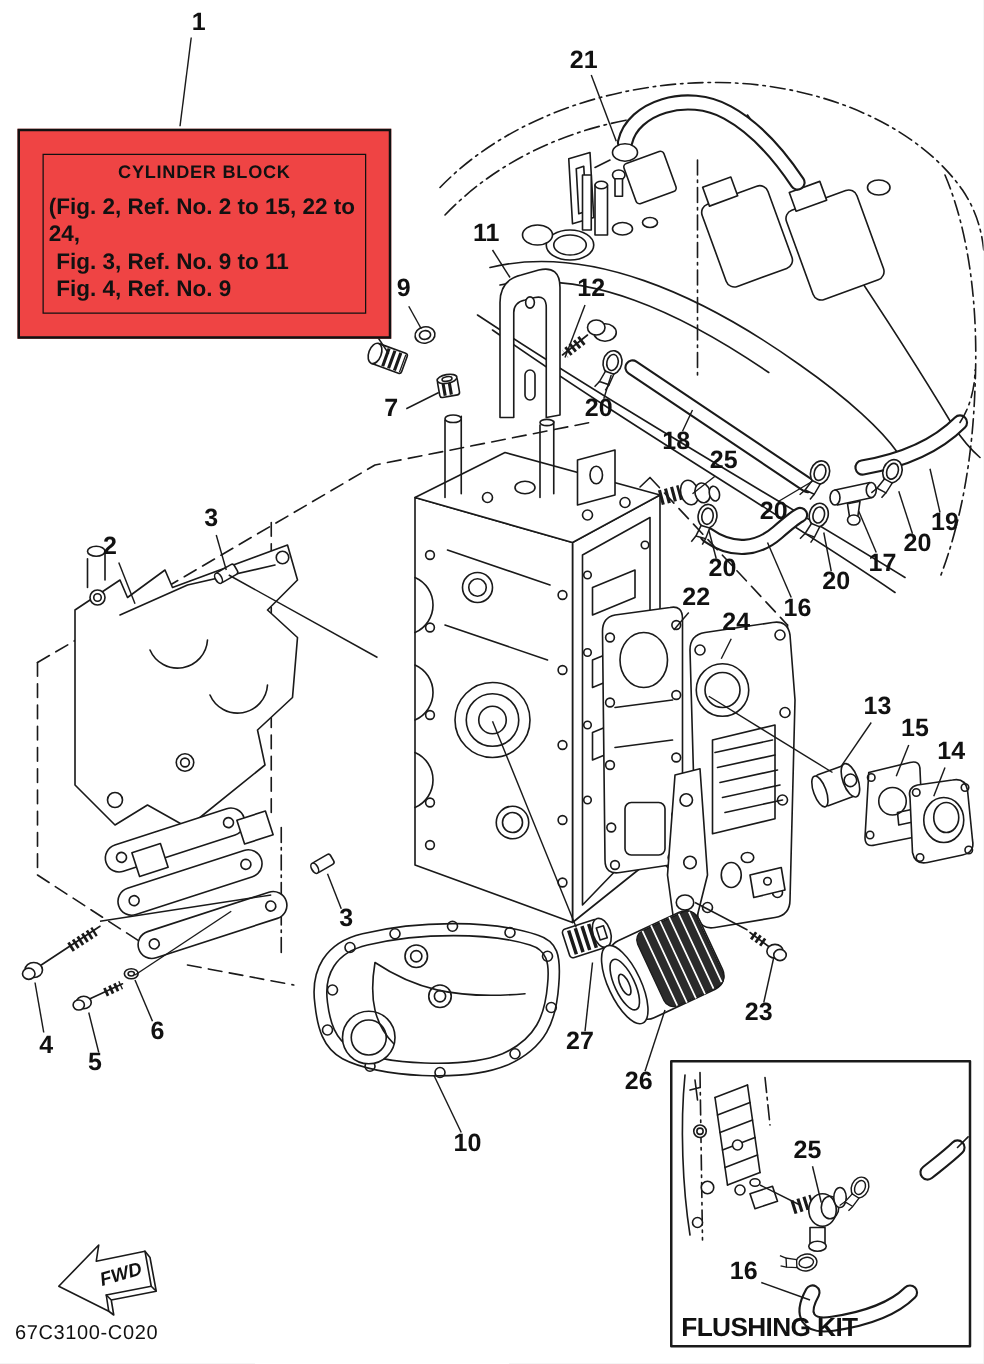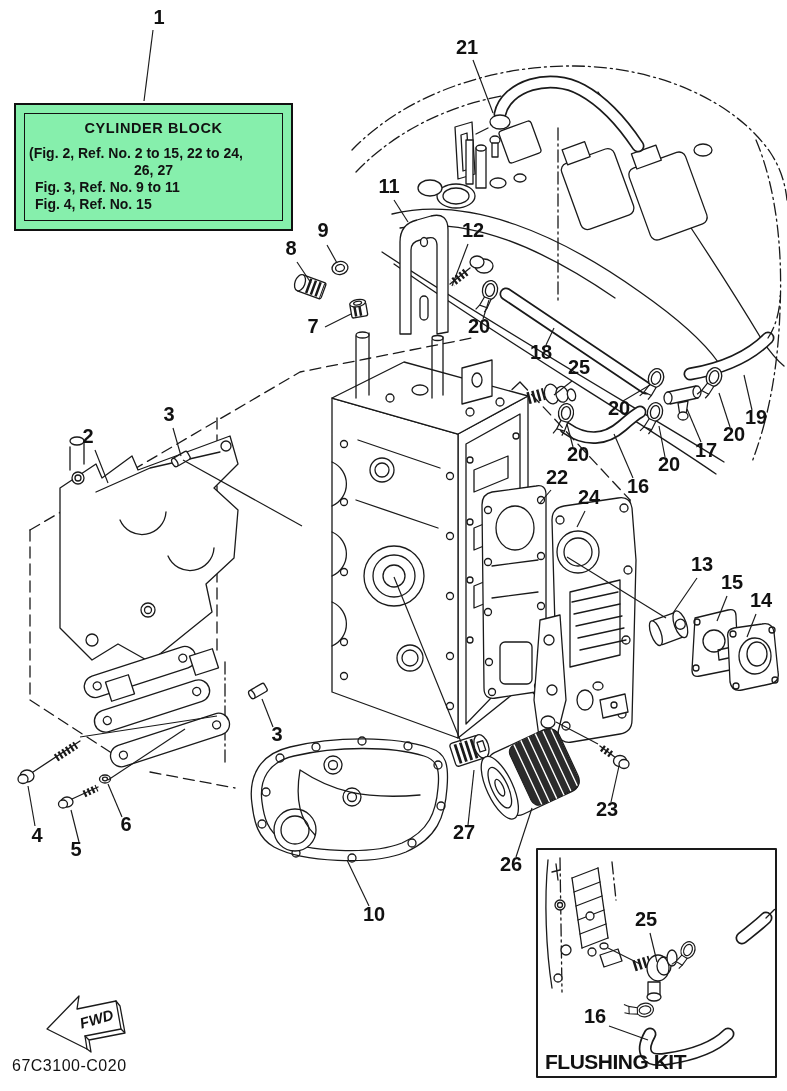--- a/index.html
+++ b/index.html
@@ -16,25 +16,25 @@
   .thr{stroke:#1a1a1a;fill:none}
   .tubeO{stroke:#1a1a1a;stroke-width:13;fill:none;stroke-linecap:round}
   .tubeI{stroke:#fff;stroke-width:9.6;fill:none;stroke-linecap:round}
   .callout{font:700 20px "Liberation Sans",sans-serif;fill:#111;text-anchor:middle}
   .leader{stroke:#1a1a1a;stroke-width:1.15;fill:none}
   .codefont{font:400 16px "Liberation Sans",sans-serif;fill:#111;letter-spacing:.5px}
   .kitfont{font:700 21px "Liberation Sans",sans-serif;fill:#111;letter-spacing:-.5px}
   .fwdfont{font:italic 700 15px "Liberation Sans",sans-serif;fill:#111;text-anchor:middle}
   
   #note-box{position:absolute;left:14px;top:103px;width:259px;border:2px solid #111;
-            background:#86efac;padding:8px;}
+            background:#ef4444;padding:18px;}
   #note-inner{border:1.5px solid #111;padding:6px 3px 7px 3px;}
   .note-title{text-align:center;font-weight:700;font-size:14.5px;letter-spacing:.6px;color:#111;}
   .note-title.assy{margin-top:7px;}
-  .note-refs{margin-top:9px;font-weight:700;font-size:14px;line-height:1.22;color:#111;}
+  .note-refs{margin-top:9px;font-weight:700;font-size:18px;line-height:1.22;color:#111;}
   .note-refs .r0{padding-left:1px;}
   .note-refs .r1{text-align:center;}
   .note-refs .r2,.note-refs .r3,.note-refs .r4{padding-left:7px;}
 </style>
 </head>
 <body>
 
 <div id="page">
 
 <svg id="art" viewBox="0 0 787 1091" xmlns="http://www.w3.org/2000/svg">
@@ -497,20 +497,19 @@
         <line x1="609" y1="1026" x2="648" y2="1040" class="leader"></line>
         <text x="595" y="1023" class="callout">16</text>
       </g>
 </svg>
 
 <div id="note-box">
   <div id="note-inner">
     <div class="note-title">CYLINDER BLOCK</div>
     <div class="note-refs">
       <div class="r0">(Fig. 2, Ref. No. 2 to 15, 22 to 24,</div>
-      <div class="r1">26, 27</div>
       <div class="r2">Fig. 3, Ref. No. 9 to 11</div>
-      <div class="r3">Fig. 4, Ref. No. 15</div>
+      <div class="r3">Fig. 4, Ref. No. 9</div>
     </div>
   </div>
 </div>
 
 </div>
 
 </body></html>

